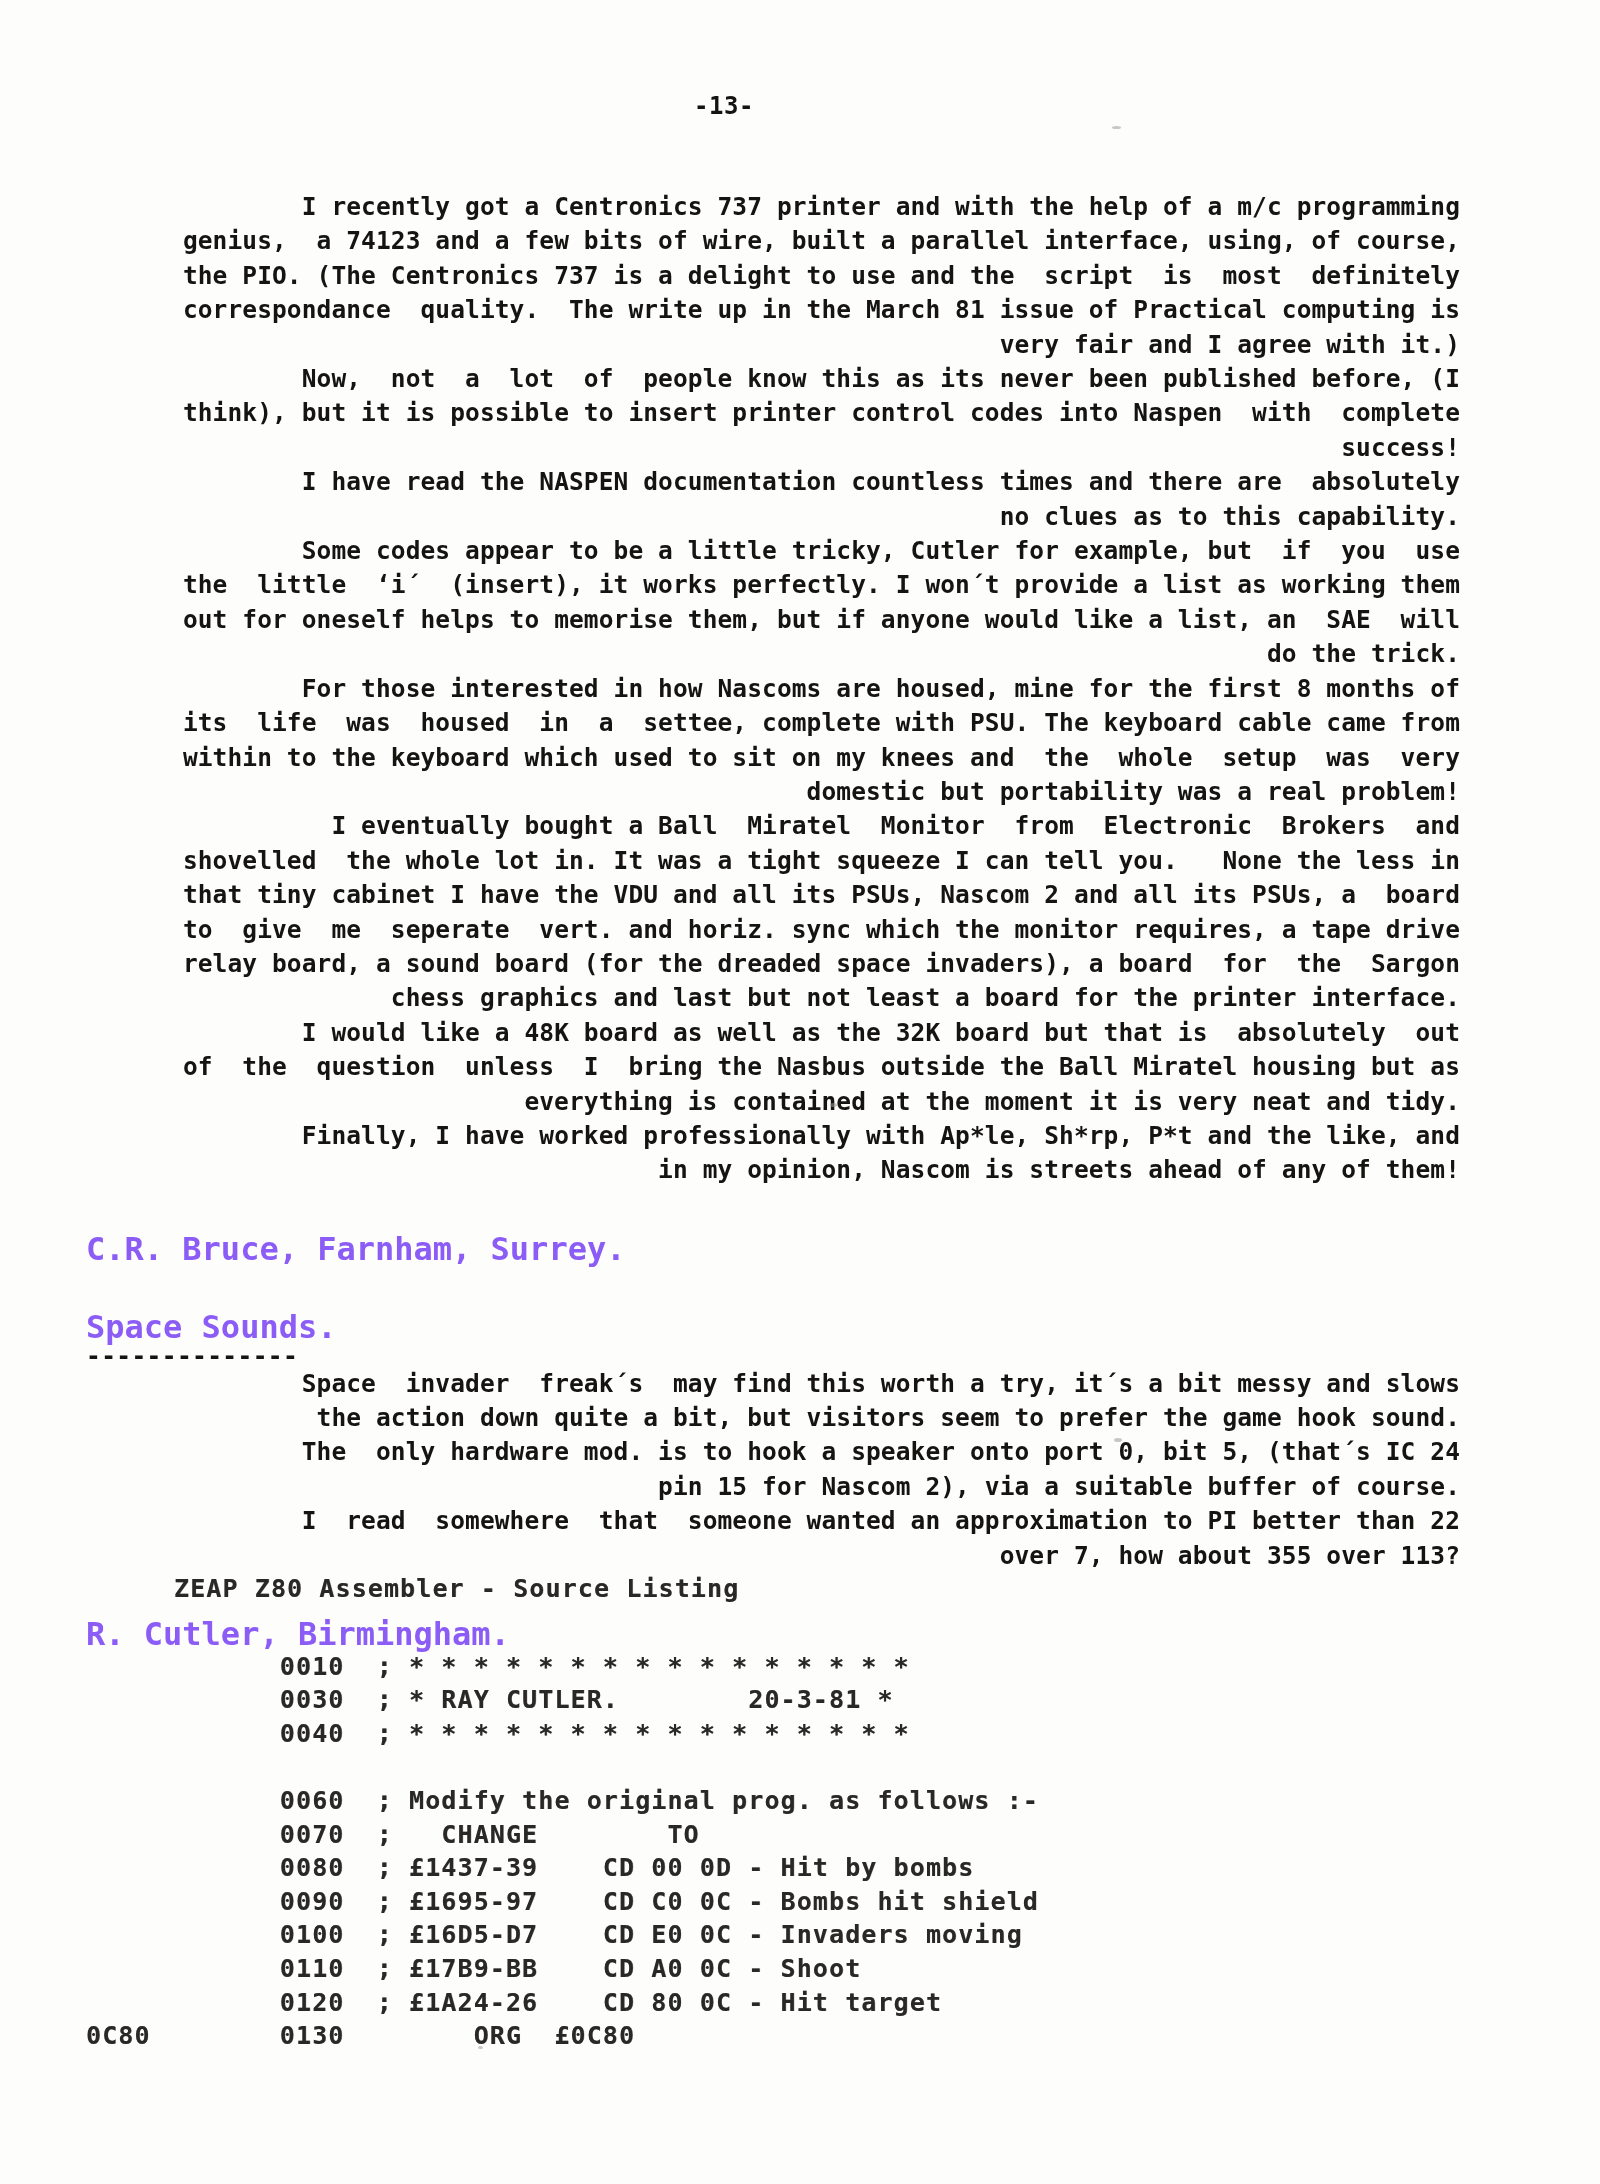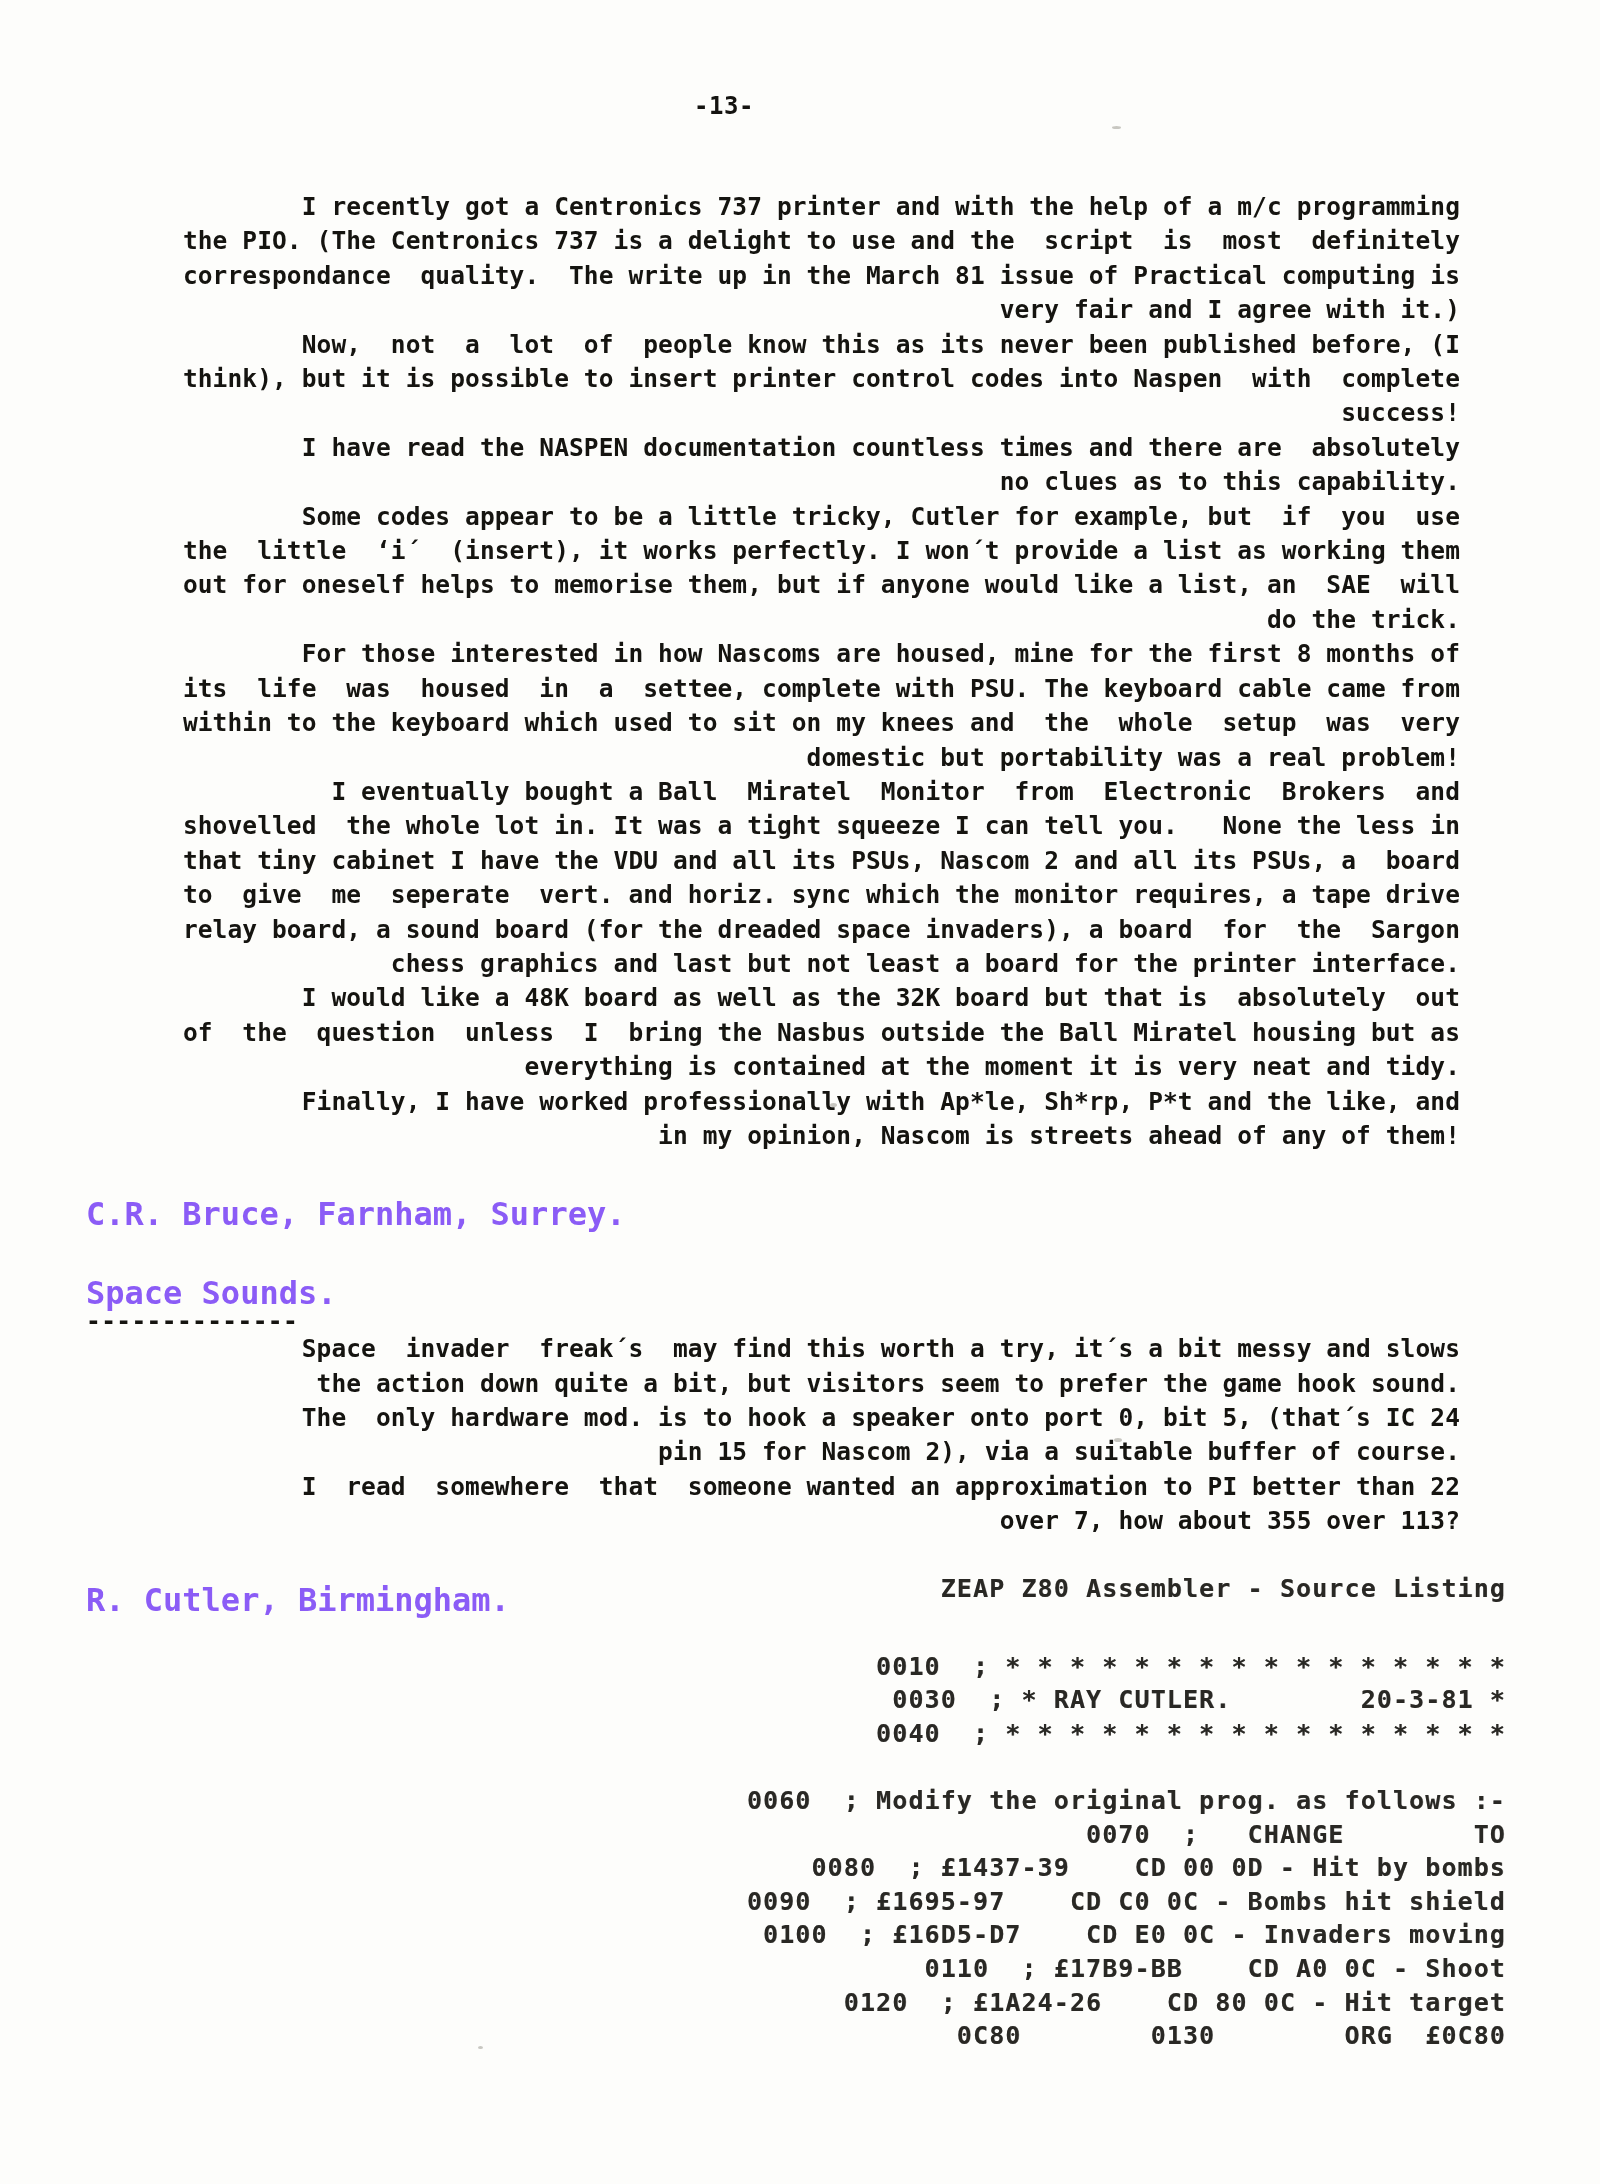--- a/index.html
+++ b/index.html
@@ -87,21 +87,20 @@
   .dm {
     font-family: "DejaVu Sans Mono", "Liberation Mono", monospace;
     font-size: 25px;
     line-height: 33.6px;
     white-space: pre;
     font-weight: 600;
     color: #1a1814;
     letter-spacing: 1.1px;
     opacity: 0.93;
     text-shadow: 0.4px 0 0 rgba(0,0,0,0.32), 0 0.4px 0 rgba(0,0,0,0.22);
-    text-align: right;
   }
 
   .dm-title {
     padding-left: 88px;
     margin-bottom: 44px;
   }
 
   .dm-row { display: block; }
 
   .dm-blank { height: 33.6px; }
@@ -120,20 +119,21 @@
 <div class="page">
 
   <div class="folio">-13-</div>
 
   <div class="body-block">
 
     <div>
 
       <div>
         <div class="tline">        I recently got a Centronics 737 printer and with the help of a m/c programming</div>
+        <div class="tline">genius,  a 74123 and a few bits of wire, built a parallel interface, using, of course,</div>
         <div class="tline">the PIO. (The Centronics 737 is a delight to use and the  script  is  most  definitely</div>
         <div class="tline">correspondance  quality.  The write up in the March 81 issue of Practical computing is</div>
         <div class="tline">very fair and I agree with it.)</div>
       </div>
 
       <div>
         <div class="tline">        Now,  not  a  lot  of  people know this as its never been published before, (I</div>
         <div class="tline">think), but it is possible to insert printer control codes into Naspen  with  complete</div>
         <div class="tline">success!</div>
       </div>

